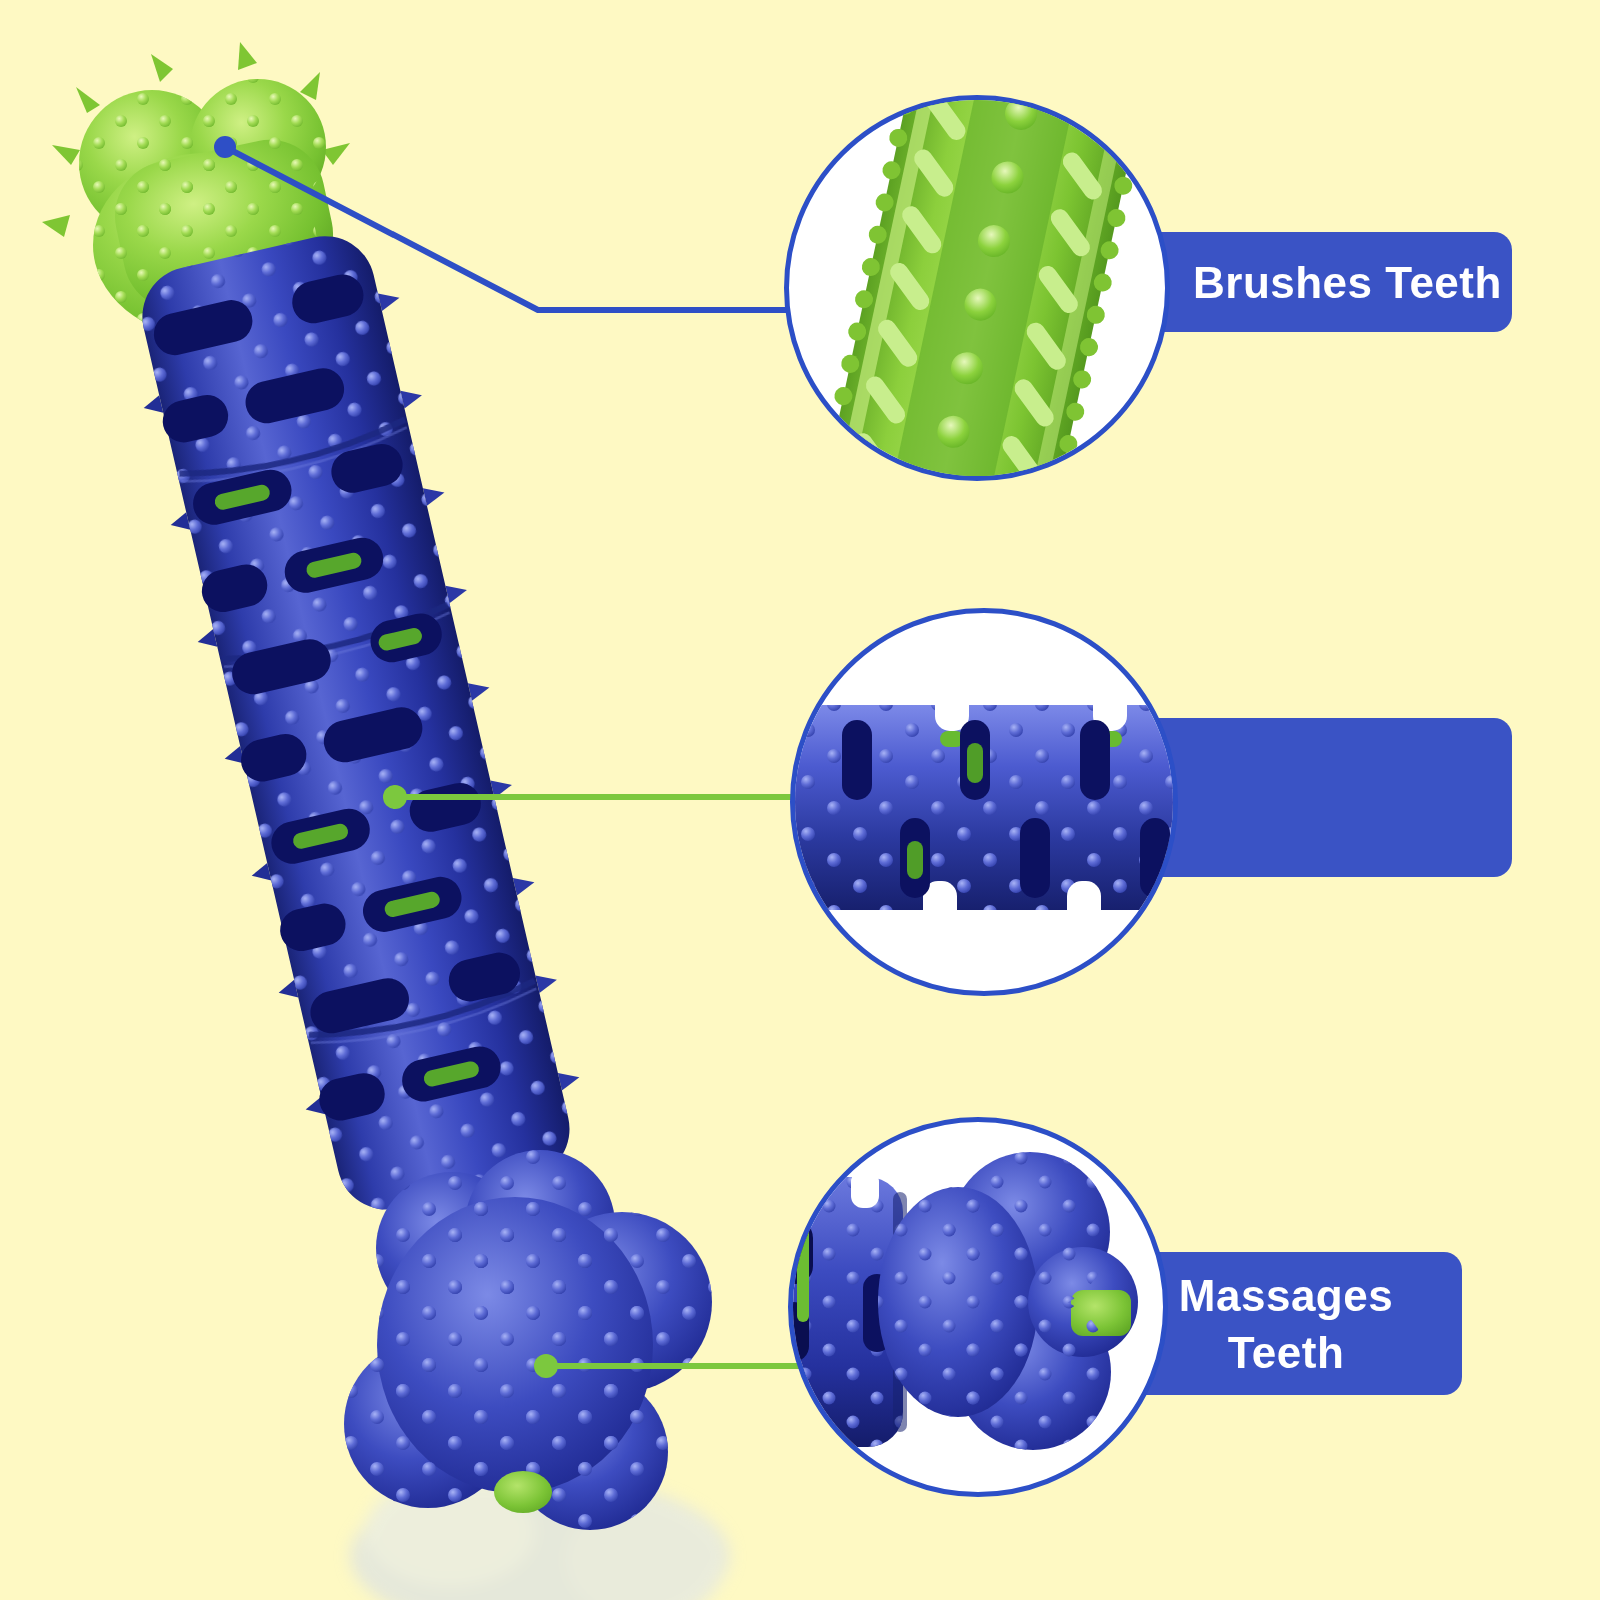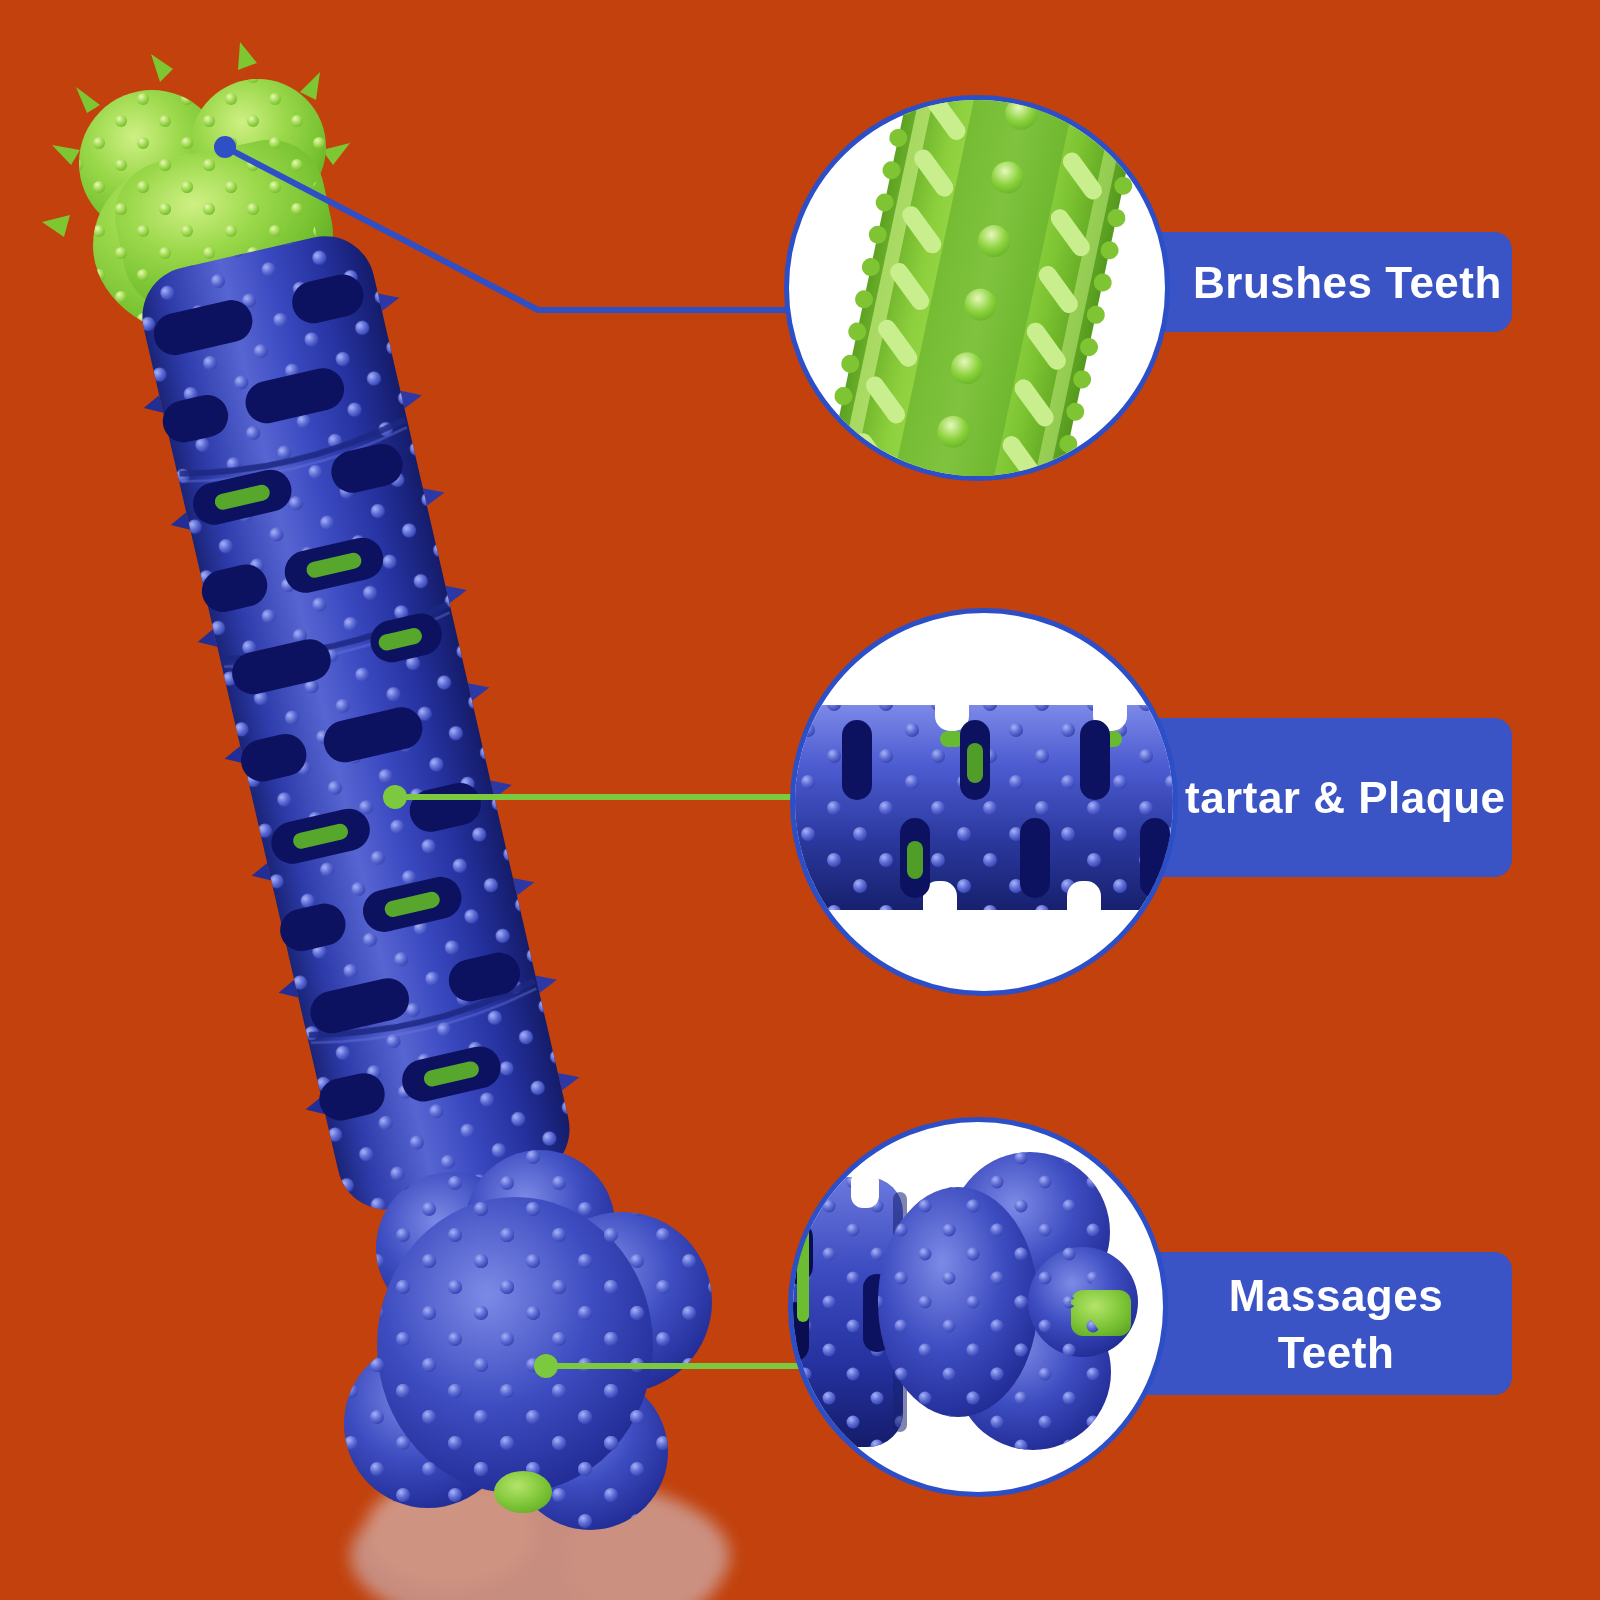--- a/index.html
+++ b/index.html
@@ -1,29 +1,29 @@
 <!DOCTYPE html>
 <html><head>
 <meta charset="utf-8">
 <style>
   html,body { margin:0; padding:0; background:#ffffff; }
   .canvas {
     position:relative; width:1600px; height:1600px; overflow:hidden;
-    background:#c2410c; font-family:"Liberation Sans", sans-serif;
+    background:#fef9c3; font-family:"Liberation Sans", sans-serif;
   }
   .scene { position:absolute; left:0; top:0; z-index:0; }
   .banner {
     position:absolute; z-index:1; box-sizing:border-box;
     background:#3a53c5; color:#ffffff; font-weight:bold;
     border-radius:18px; display:flex; flex-direction:column; justify-content:center;
     font-size:44px; line-height:57px; letter-spacing:0.5px;
   }
   .banner-1 { left:1115px; top:232px; width:397px; height:100px; padding-left:78px; }
   .banner-2 { left:1115px; top:718px; width:397px; height:159px; padding-left:70px; }
-  .banner-3 { left:1110px; top:1252px; width:402px; height:143px; padding-left:58px; padding-right:8px; text-align:center; }
+  .banner-3 { left:1060px; top:1252px; width:402px; height:143px; padding-left:58px; padding-right:8px; text-align:center; }
   .banner span { display:block; }
   .magnifier {
     position:absolute; z-index:2; border-radius:50%;
     border:5px solid #2c4fc7; background:#ffffff; overflow:hidden;
   }
   .magnifier svg { display:block; }
   .mag-1 { left:784px; top:95px;  width:376px; height:376px; }
   .mag-2 { left:790px; top:608px; width:378px; height:378px; }
   .mag-3 { left:788px; top:1117px; width:370px; height:370px; }
 </style>
@@ -195,21 +195,20 @@
       <circle cx="395" cy="797" r="12" fill="#7cc83e"></circle>
       <line x1="546" y1="1366" x2="815" y2="1366" stroke="#7cc83e" stroke-width="6" stroke-linecap="round"></line>
       <circle cx="546" cy="1366" r="12" fill="#7cc83e"></circle>
     </g>
   </svg>
 
   <div class="banner banner-1">
     <span>Brushes Teeth</span>
   </div>
   <div class="banner banner-2">
-    <span>tartar &amp; Plaque</span>
   </div>
   <div class="banner banner-3">
     <span>Massages</span>
     <span>Teeth</span>
   </div>
 
   <div class="magnifier mag-1">
     <svg width="376" height="376" viewBox="0 0 376 376">
       <defs>
         <linearGradient id="stripGrad1" x1="0" y1="0" x2="1" y2="0">

